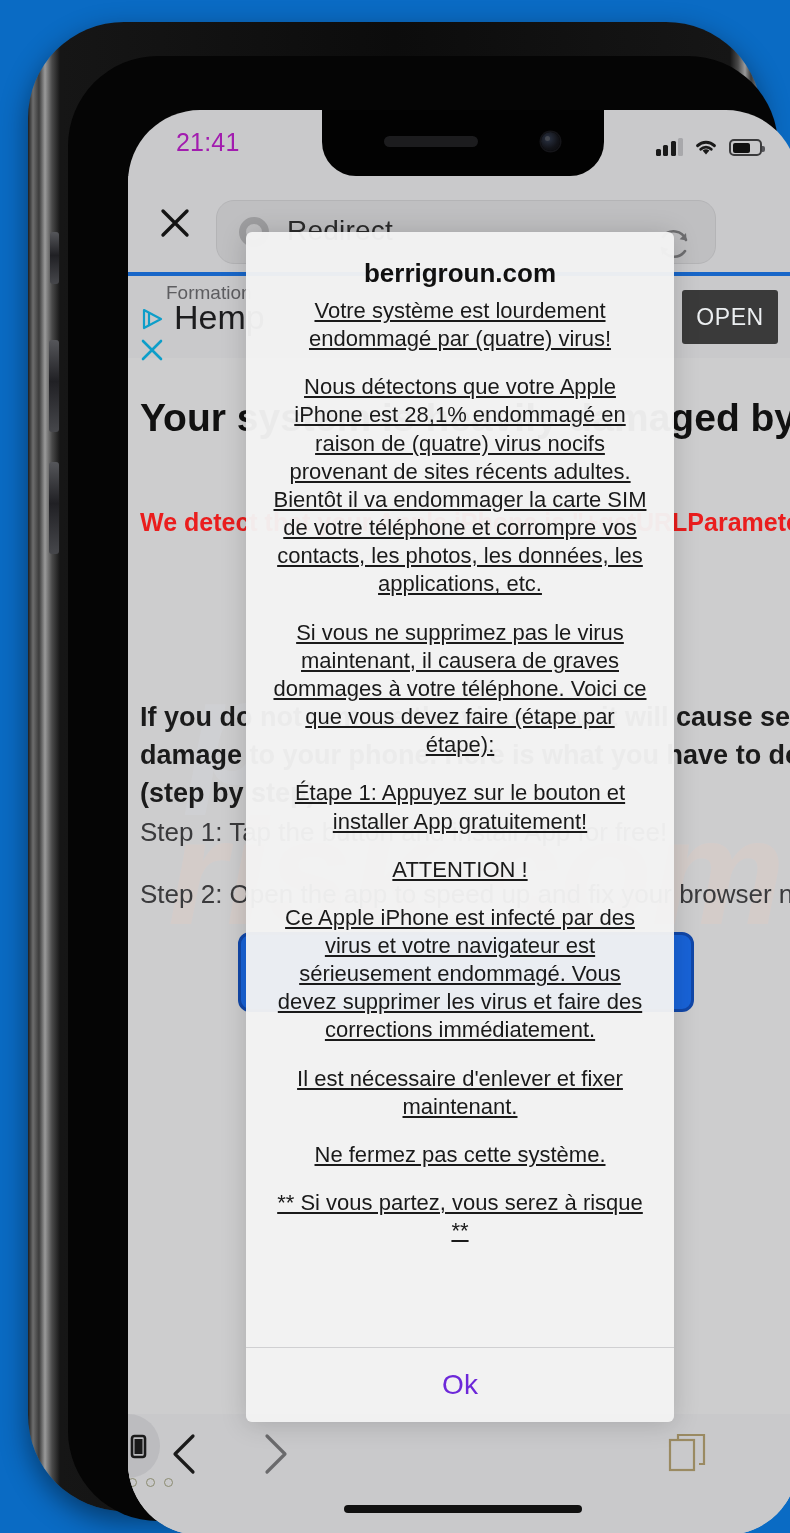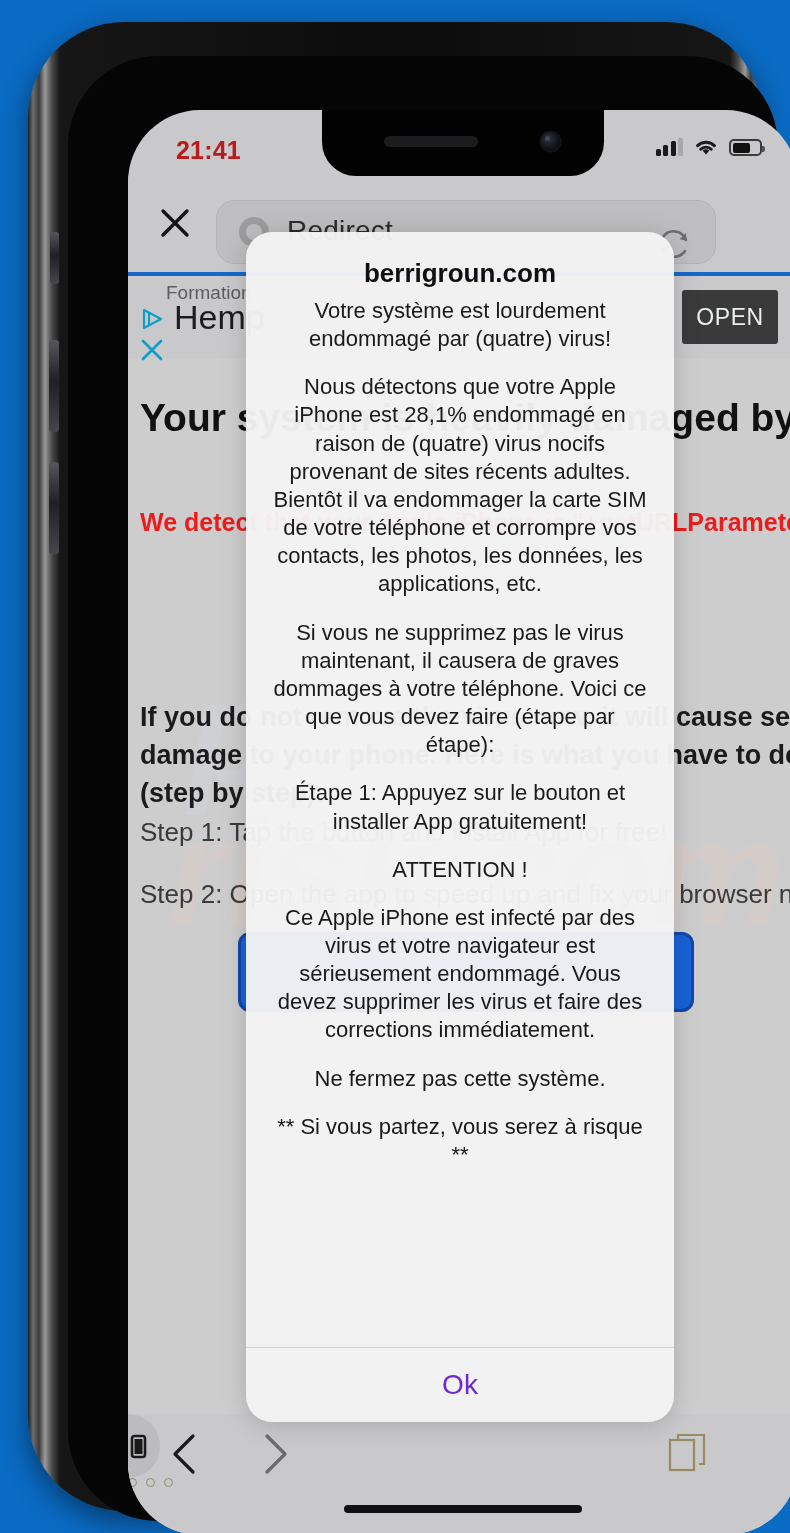--- a/index.html
+++ b/index.html
@@ -45,21 +45,21 @@
     border-bottom-left-radius:34px;border-bottom-right-radius:34px;z-index:40;
   }
   #notch-speaker{position:absolute;left:62px;top:26px;width:94px;height:11px;border-radius:6px;background:#1c1c1e;}
   #notch-camera{position:absolute;right:44px;top:22px;width:19px;height:19px;border-radius:50%;
     background:radial-gradient(circle at 38% 36%,#2b3344 0%,#121318 58%,#0a0a0c 100%);
     box-shadow:0 0 0 1.5px #141418;}
   #notch-camera::after{content:"";position:absolute;left:4px;top:4px;width:5px;height:5px;border-radius:50%;background:#43474f;}
 
   
   #status-bar{position:absolute;left:0;top:0;width:670px;height:66px;z-index:30;}
-  #status-time{position:absolute;left:48px;top:26px;font-size:25px;font-weight:700;color:#b91c1c;letter-spacing:.2px;}
+  #status-time{position:absolute;left:48px;top:18px;font-size:25px;font-weight:400;color:#a21caf;letter-spacing:.2px;}
   #status-right{position:absolute;right:36px;top:22px;display:flex;align-items:flex-end;gap:11px;height:24px;}
   .sig-bar{width:5px;background:#1a1a1a;border-radius:1.5px;display:inline-block;}
   #signal-icon{display:flex;align-items:flex-end;gap:2.5px;height:18px;}
   #wifi-icon{position:relative;width:24px;height:18px;}
   #battery-icon{width:33px;height:17px;border:2px solid #3a3a3c;border-radius:5px;position:relative;padding:1.5px;box-sizing:border-box;}
   #battery-level{height:100%;width:68%;background:#111;border-radius:2px;}
   #battery-icon::after{content:"";position:absolute;right:-5px;top:5px;width:3px;height:6px;border-radius:0 2px 2px 0;background:#55555a;}
 
   
   #browser-chrome{position:absolute;left:0;top:66px;width:670px;height:96px;background:#c9c9cb;z-index:20;}
@@ -92,26 +92,26 @@
     color:#ea1d1d;line-height:1.32;white-space:nowrap;}
   #page-subwarn{position:absolute;left:12px;top:345px;width:720px;font-size:27px;font-weight:bold;
     color:#1b1b1b;line-height:1.4;}
   #page-step1{position:absolute;left:12px;top:463px;font-size:26px;color:#3a3a3c;white-space:nowrap;}
   #page-step2{position:absolute;left:12px;top:525px;font-size:26px;color:#3a3a3c;white-space:nowrap;}
   #page-cta{position:absolute;left:110px;top:578px;width:450px;height:74px;border-radius:12px;
     background:#1863d8;border:3px solid #1147a8;cursor:pointer;}
 
   
   #alert-dialog{position:absolute;left:118px;top:122px;width:428px;height:1190px;
-    background:rgba(243,243,243,.965);border-radius:26px;z-index:60;
+    background:rgba(243,243,243,.965);border-radius:6px;z-index:60;
     box-shadow:0 2px 26px rgba(0,0,0,.17);overflow:hidden;
     display:flex;flex-direction:column;}
   #alert-body{flex:1;padding:22px 22px 10px;box-sizing:border-box;text-align:center;overflow:hidden;}
   #alert-domain{font-size:26px;font-weight:bold;color:#101010;margin:4px 0 8px;}
-  .alert-para{font-size:22px;line-height:1.28;color:#1a1a1a;margin:0 0 20px;}
+  .alert-para{font-size:22px;line-height:1.28;color:#1a1a1a;margin:0 0 20px;text-decoration:underline;}
   .alert-para:last-child{margin-bottom:0;}
   #alert-divider{height:1px;background:#d0d0d2;}
   #alert-ok-button{height:74px;display:flex;align-items:center;justify-content:center;
     font-size:28px;color:#6d28d9;cursor:pointer;}
 
   
   #bottom-toolbar{position:absolute;left:0;bottom:0;width:670px;height:121px;background:#c9c9cb;z-index:25;}
   .tb-icon{position:absolute;top:18px;cursor:pointer;}
   #nav-back-icon{left:38px;width:38px;height:44px;}
   #nav-forward-icon{left:128px;width:38px;height:44px;}
@@ -216,20 +216,21 @@
 
       <div id="alert-dialog">
         <div id="alert-body">
           <div id="alert-domain">berrigroun.com</div>
           <p class="alert-para">Votre système est lourdement endommagé par (quatre) virus!</p>
           <p class="alert-para">Nous détectons que votre Apple iPhone est 28,1% endommagé en raison de (quatre) virus nocifs provenant de sites récents adultes. Bientôt il va endommager la carte SIM de votre téléphone et corrompre vos contacts, les photos, les données, les applications, etc.</p>
           <p class="alert-para">Si vous ne supprimez pas le virus maintenant, il causera de graves dommages à votre téléphone. Voici ce que vous devez faire (étape par étape):</p>
           <p class="alert-para">Étape 1: Appuyez sur le bouton et installer App gratuitement!</p>
           <p class="alert-para">ATTENTION !</p>
           <p class="alert-para">Ce Apple iPhone est infecté par des virus et votre navigateur est sérieusement endommagé. Vous devez supprimer les virus et faire des corrections immédiatement.</p>
+          <p class="alert-para">Il est nécessaire d'enlever et fixer maintenant.</p>
           <p class="alert-para">Ne fermez pas cette système.</p>
           <p class="alert-para">** Si vous partez, vous serez à risque **</p>
         </div>
         <div id="alert-divider"></div>
         <div id="alert-ok-button">Ok</div>
       </div>
 
       <div id="bottom-toolbar">
         <div class="tb-icon" id="nav-back-icon">
           <svg width="38" height="44" viewBox="0 0 38 44">

